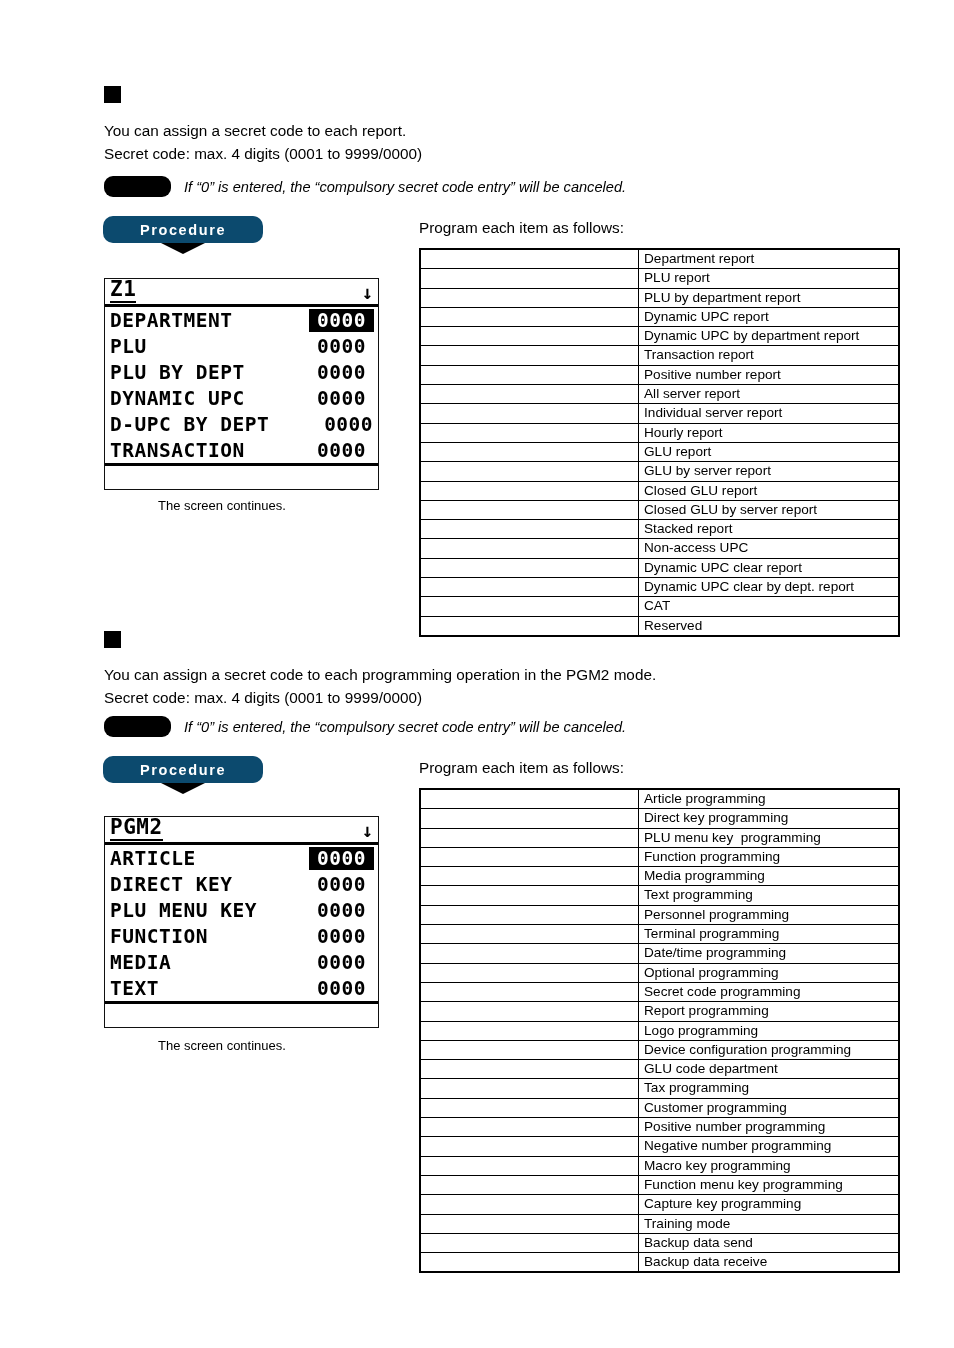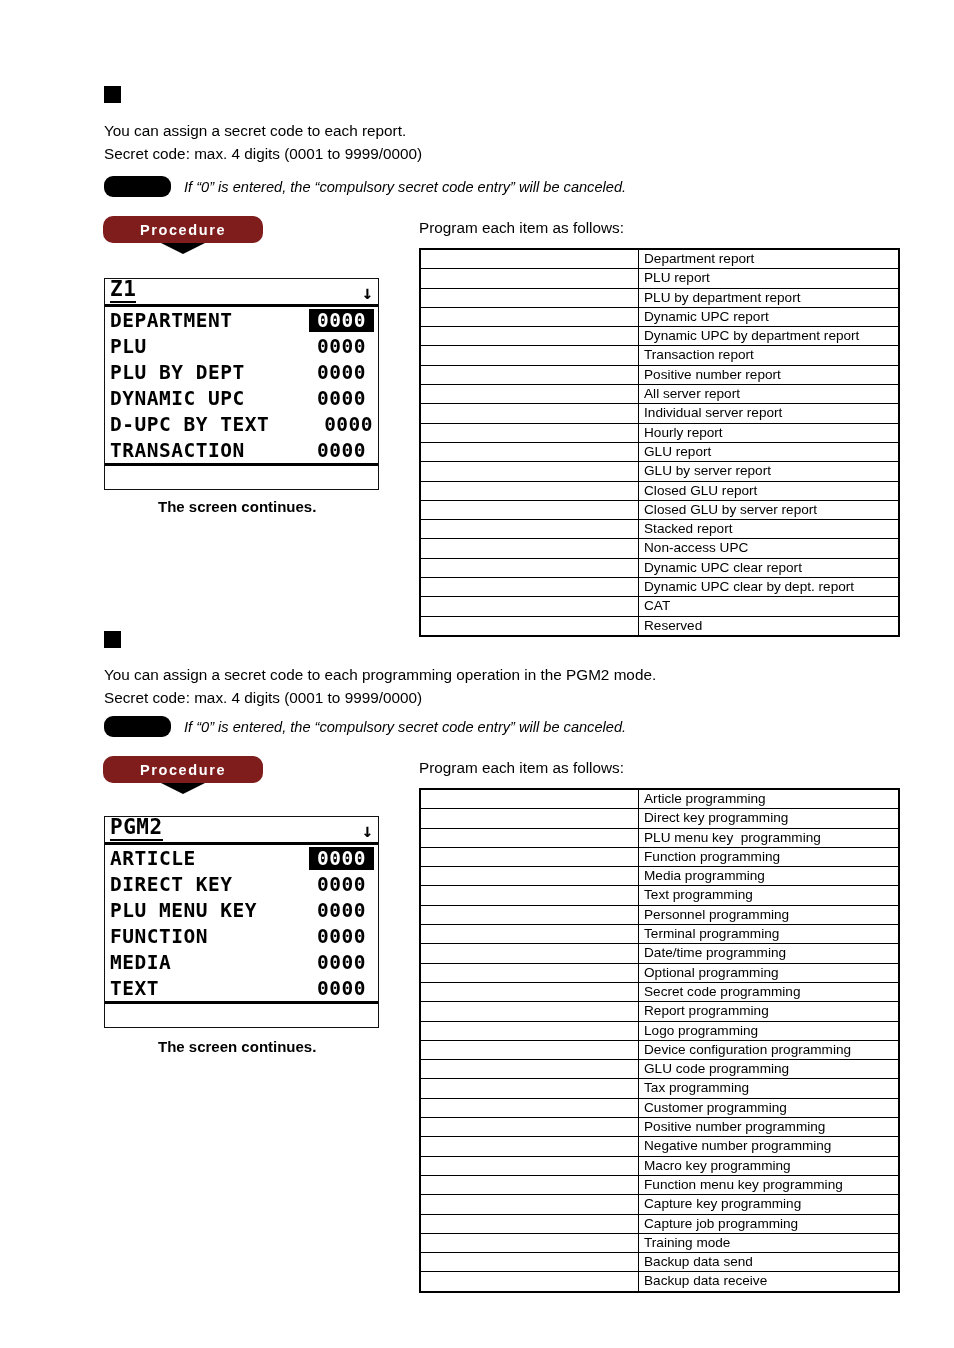--- a/index.html
+++ b/index.html
@@ -71,21 +71,21 @@
     position: absolute;
     left: 103px;
     width: 160px;
     height: 38px;
   }
   .proc-bar {
     position: absolute;
     top: 0; left: 0;
     width: 160px;
     height: 27px;
-    background: #7f1d1d;
+    background: #0c4a6e;
     border-radius: 10px;
     display: flex;
     align-items: center;
     justify-content: center;
   }
   .proc-bar span {
     color: #fff;
     font-size: 14.5px;
     font-weight: bold;
     letter-spacing: 1.6px;
@@ -151,23 +151,22 @@
     color: #fff;
   }
   .lcd-status {
     height: 26px;
     border-top: 3.5px solid #000;
   }
 
   
   .caption {
     position: absolute;
-    font-size: 15px;
-    white-space: pre;
-    font-weight: bold;
+    font-size: 13px;
+    white-space: pre;
   }
 
   
   .prog-lead {
     position: absolute;
     left: 419px;
     font-size: 15.3px;
     white-space: pre;
   }
 
@@ -220,21 +219,21 @@
   <div class="lcd" style="top:278px;">
     <div class="lcd-title">
       <span class="ttl">Z1</span>
       <span class="arrow">↓</span>
     </div>
     <div class="lcd-rows" id="lcd1-rows">
         <div class="lcd-row sel"><span class="lbl">DEPARTMENT</span><span class="val">0000</span></div>
         <div class="lcd-row"><span class="lbl">PLU</span><span class="val">0000</span></div>
         <div class="lcd-row"><span class="lbl">PLU BY DEPT</span><span class="val">0000</span></div>
         <div class="lcd-row"><span class="lbl">DYNAMIC UPC</span><span class="val">0000</span></div>
-        <div class="lcd-row"><span class="lbl">D-UPC BY TEXT</span><span class="val">0000</span></div>
+        <div class="lcd-row"><span class="lbl">D-UPC BY DEPT</span><span class="val">0000</span></div>
         <div class="lcd-row"><span class="lbl">TRANSACTION</span><span class="val">0000</span></div>
       </div>
     <div class="lcd-status"></div>
   </div>
 
   <div class="caption" style="top:498px; left:158px;">The screen continues.</div>
 
   <div class="prog-lead" style="top:219px;">Program each item as follows:</div>
 
   <table class="dtable" style="top:248px;" id="table1">
@@ -415,21 +414,21 @@
         <tr>
           <td class="c-left"></td>
           <td class="c-right">Logo programming</td>
         </tr>
         <tr>
           <td class="c-left"></td>
           <td class="c-right">Device configuration programming</td>
         </tr>
         <tr>
           <td class="c-left"></td>
-          <td class="c-right">GLU code programming</td>
+          <td class="c-right">GLU code department</td>
         </tr>
         <tr>
           <td class="c-left"></td>
           <td class="c-right">Tax programming</td>
         </tr>
         <tr>
           <td class="c-left"></td>
           <td class="c-right">Customer programming</td>
         </tr>
         <tr>
@@ -444,24 +443,20 @@
           <td class="c-left"></td>
           <td class="c-right">Macro key programming</td>
         </tr>
         <tr>
           <td class="c-left"></td>
           <td class="c-right">Function menu key programming</td>
         </tr>
         <tr>
           <td class="c-left"></td>
           <td class="c-right">Capture key programming</td>
-        </tr>
-        <tr>
-          <td class="c-left"></td>
-          <td class="c-right">Capture job programming</td>
         </tr>
         <tr>
           <td class="c-left"></td>
           <td class="c-right">Training mode</td>
         </tr>
         <tr>
           <td class="c-left"></td>
           <td class="c-right">Backup data send</td>
         </tr>
         <tr>

